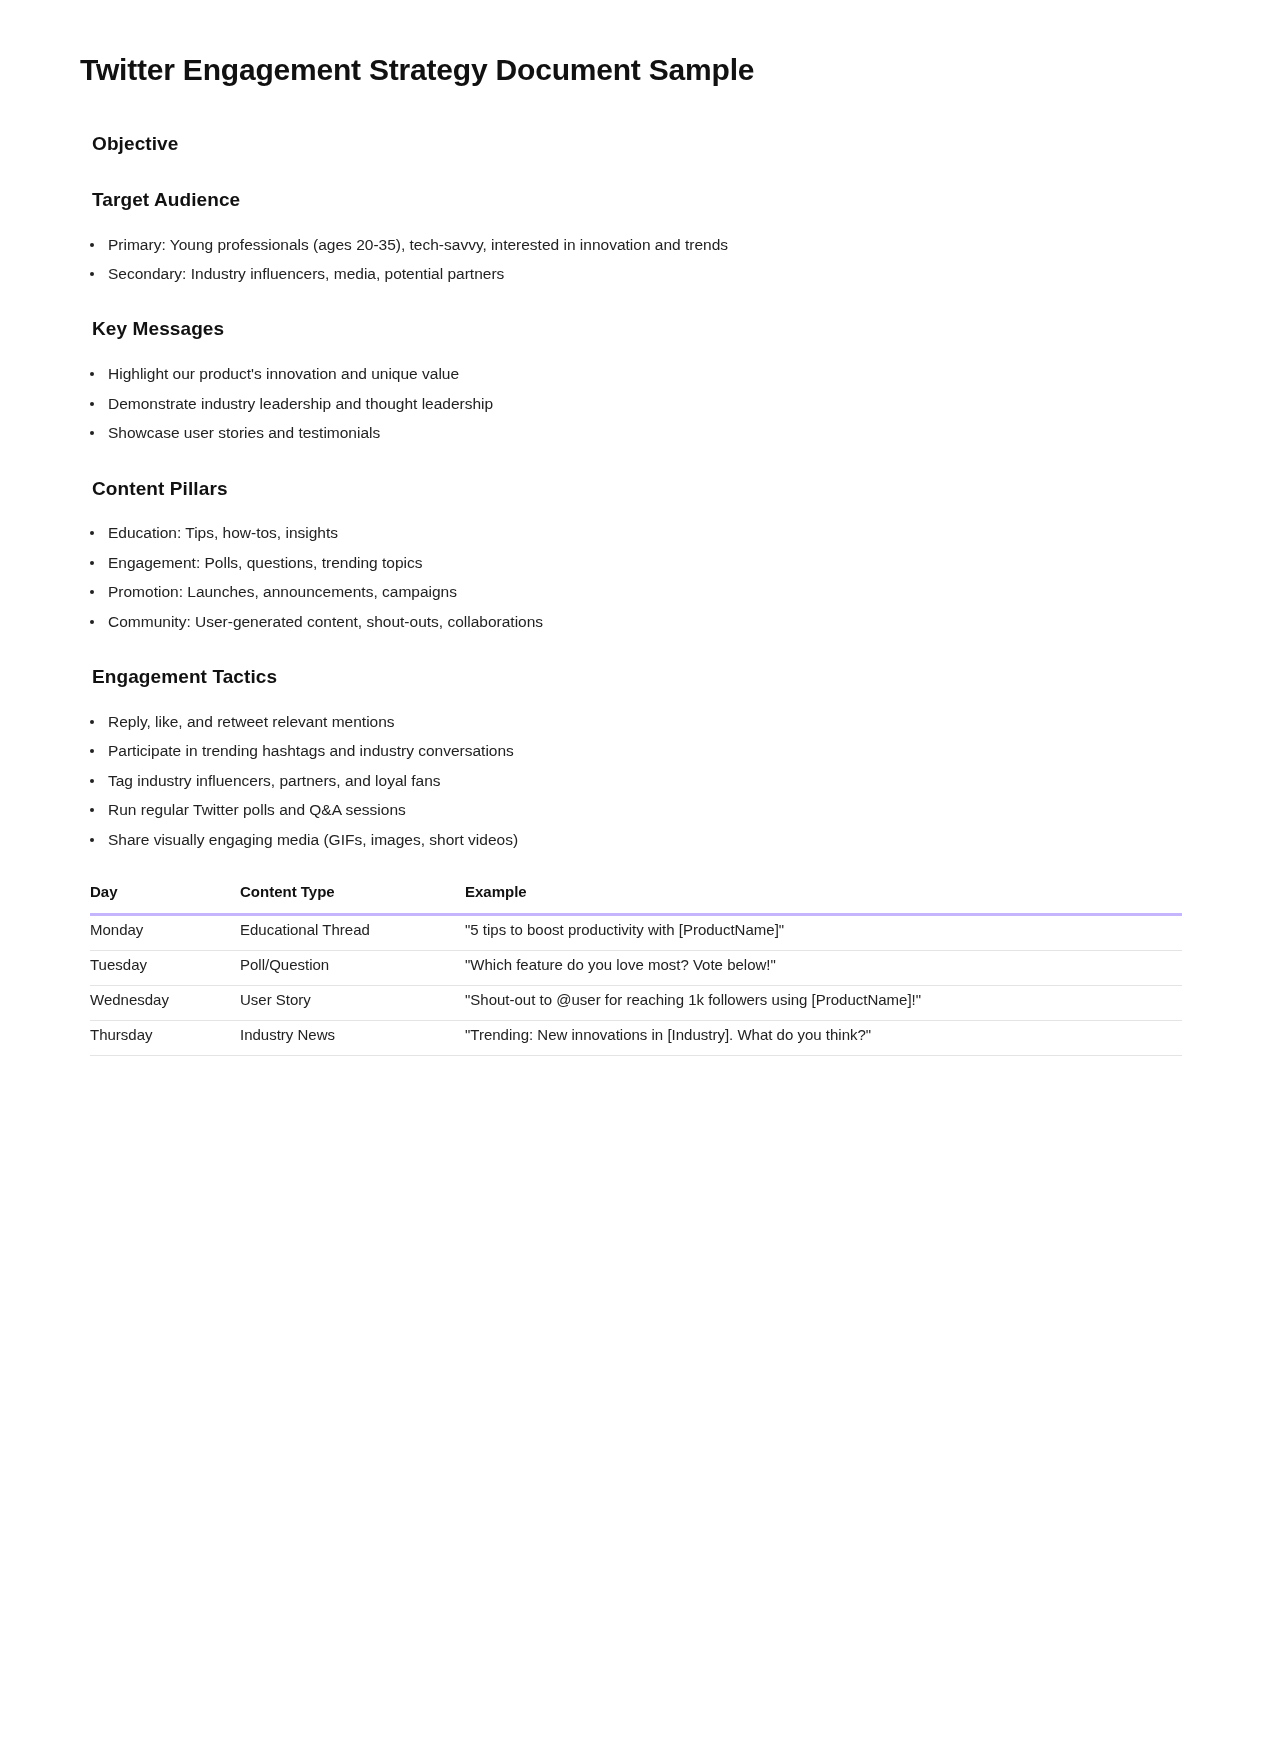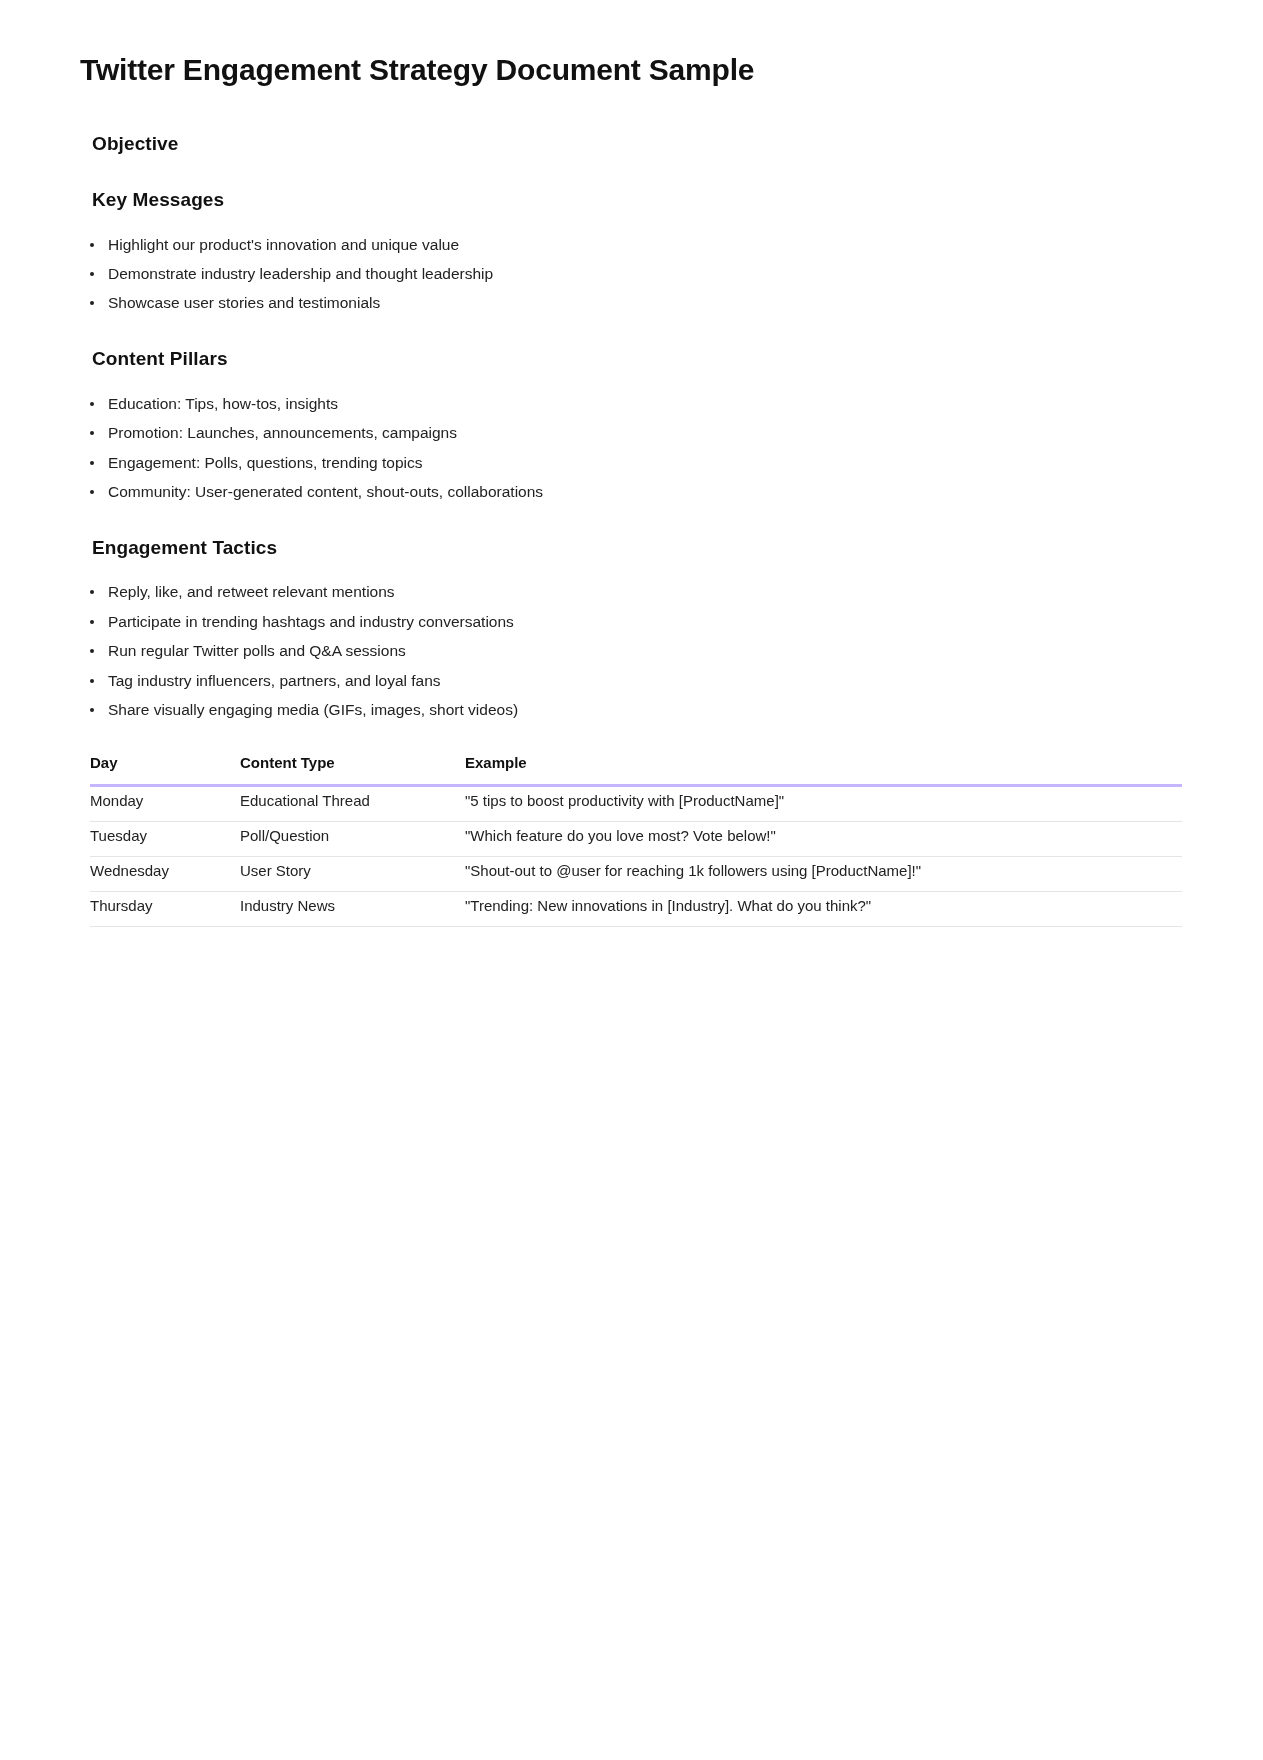--- a/index.html
+++ b/index.html
@@ -137,48 +137,55 @@
 <body>
 
 <div class="page">
 
   <h1 class="doc-title">Twitter Engagement Strategy Document Sample</h1>
 
   <section class="section">
     <h2 class="section-heading">Objective</h2>
   </section>
 
+  <section class="section">
+    <h2 class="section-heading">Target Audience</h2>
+    <ul class="bullets">
+      <li>Primary: Young professionals (ages 20-35), tech-savvy, interested in innovation and trends</li>
+      <li>Secondary: Industry influencers, media, potential partners</li>
+    </ul>
+  </section>
 
   <section class="section">
     <h2 class="section-heading">Key Messages</h2>
     <ul class="bullets">
       <li>Highlight our product's innovation and unique value</li>
       <li>Demonstrate industry leadership and thought leadership</li>
       <li>Showcase user stories and testimonials</li>
     </ul>
   </section>
 
   <section class="section">
     <h2 class="section-heading">Content Pillars</h2>
     <ul class="bullets">
       <li>Education: Tips, how-tos, insights</li>
+      <li>Engagement: Polls, questions, trending topics</li>
       <li>Promotion: Launches, announcements, campaigns</li>
-      <li>Engagement: Polls, questions, trending topics</li>
       <li>Community: User-generated content, shout-outs, collaborations</li>
     </ul>
   </section>
 
 
   <section class="section">
     <h2 class="section-heading">Engagement Tactics</h2>
     <ul class="bullets">
       <li>Reply, like, and retweet relevant mentions</li>
       <li>Participate in trending hashtags and industry conversations</li>
+      <li>Tag industry influencers, partners, and loyal fans</li>
       <li>Run regular Twitter polls and Q&amp;A sessions</li>
-      <li>Tag industry influencers, partners, and loyal fans</li>
       <li>Share visually engaging media (GIFs, images, short videos)</li>
     </ul>
   </section>
 
   <section class="section">
 
     <div class="table-wrap">
       <table class="content-plan">
         <colgroup>
           <col class="c-day">

